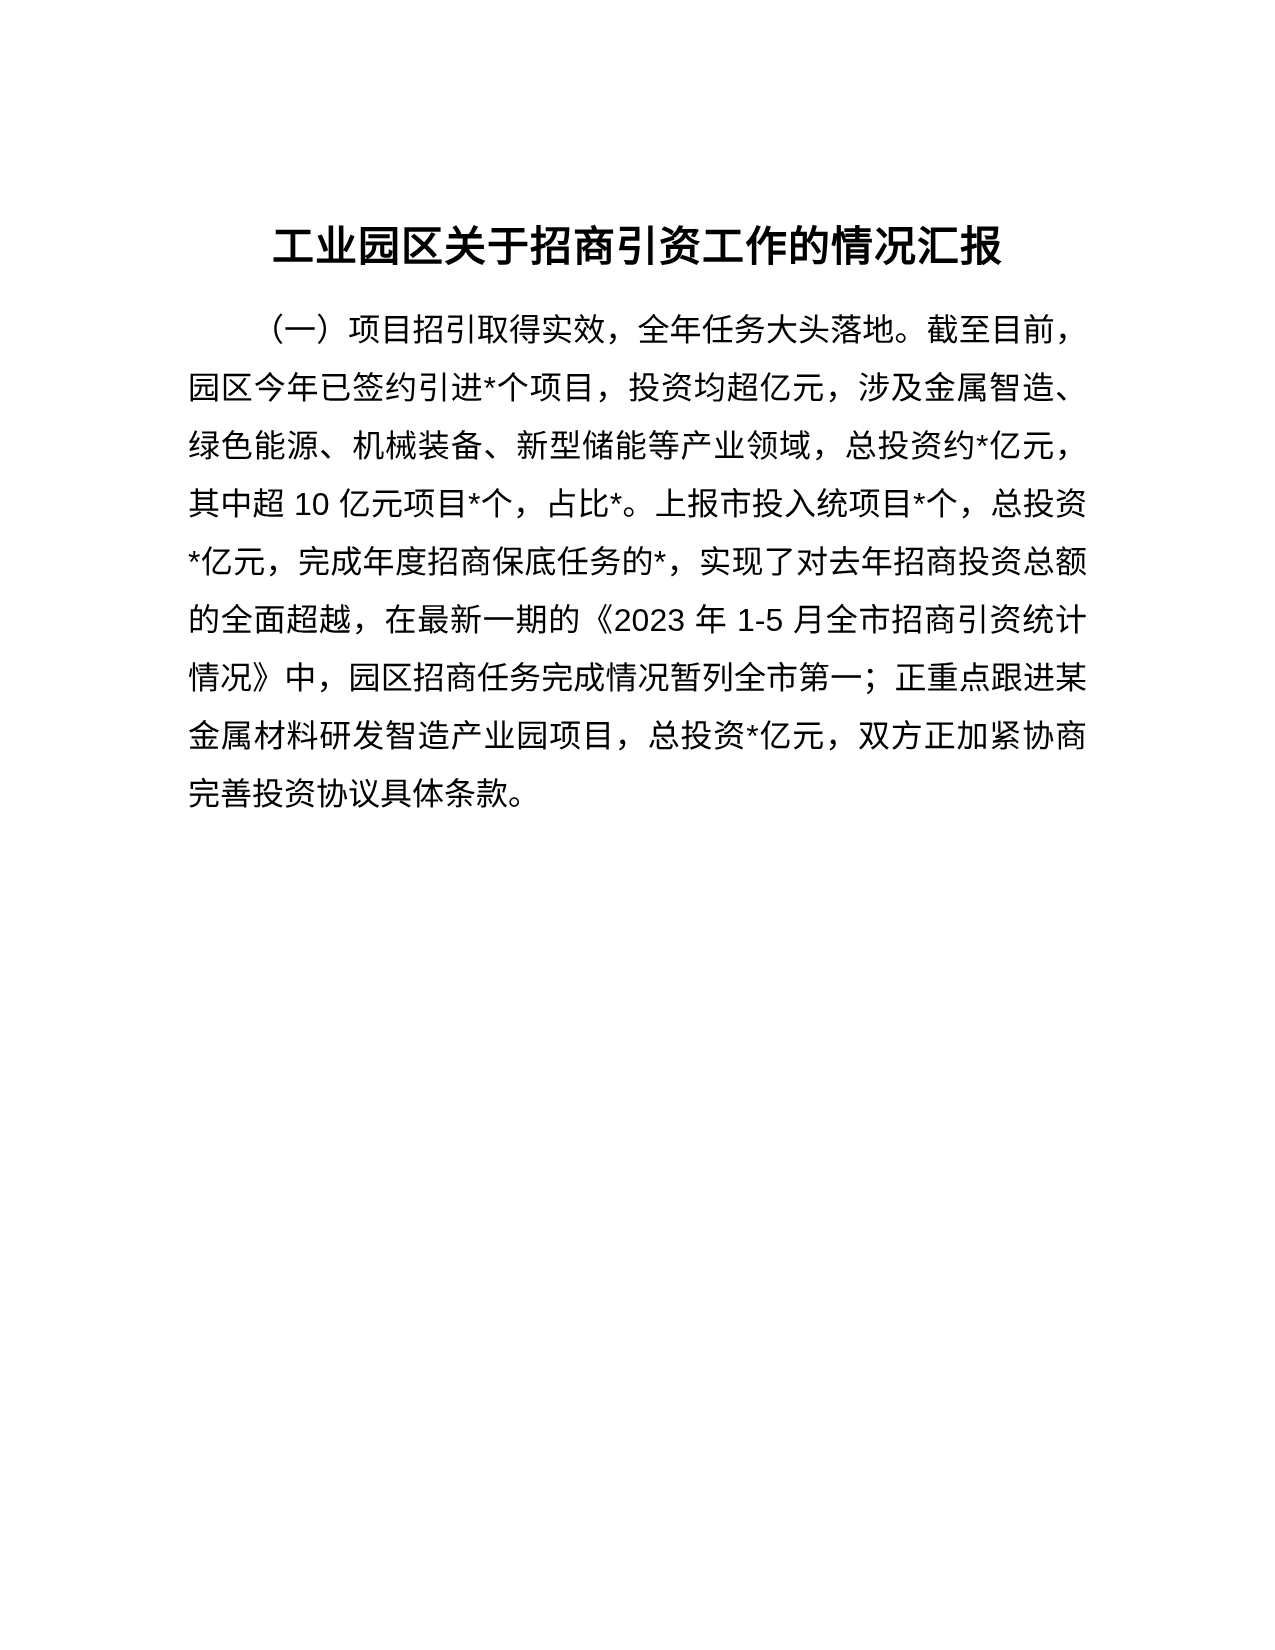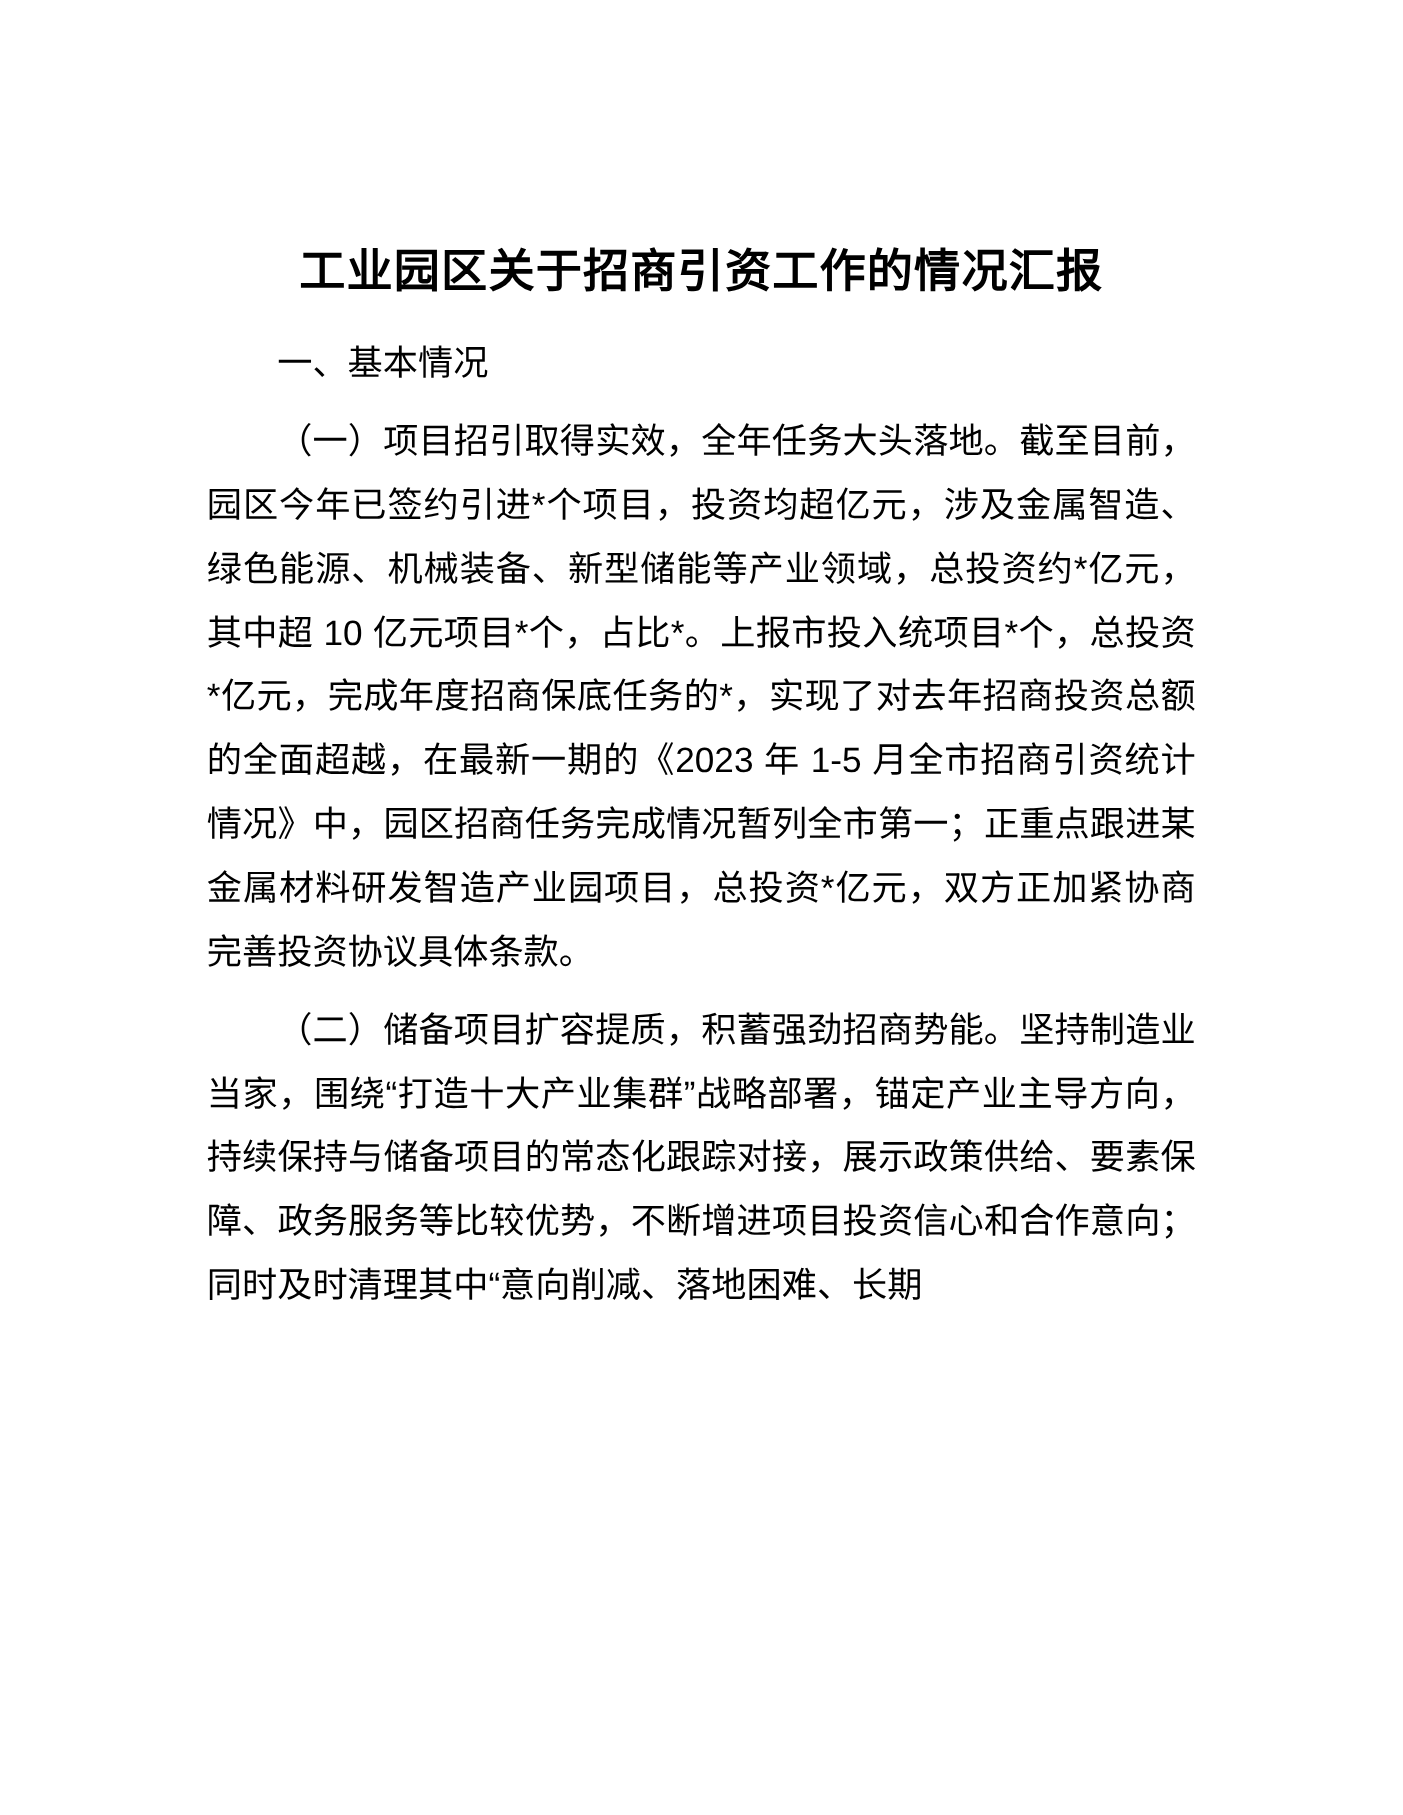--- a/index.html
+++ b/index.html
@@ -45,18 +45,16 @@
     color: #000000;
   }
 </style>
 </head>
 <body>
 
 <div class="page">
   <h1 class="doc-title">工业园区关于招商引资工作的情况汇报</h1>
 
 
-  <p class="section-heading">一、基本情况</p>
 
   <p class="body-para">（一）项目招引取得实效，全年任务大头落地。截至目前，园区今年已签约引进*个项目，投资均超亿元，涉及金属智造、绿色能源、机械装备、新型储能等产业领域，总投资约*亿元，其中超 10 亿元项目*个，占比*。上报市投入统项目*个，总投资*亿元，完成年度招商保底任务的*，实现了对去年招商投资总额的全面超越，在最新一期的《2023 年 1-5 月全市招商引资统计情况》中，园区招商任务完成情况暂列全市第一；正重点跟进某金属材料研发智造产业园项目，总投资*亿元，双方正加紧协商完善投资协议具体条款。</p>
 
-  <p class="body-para">（二）储备项目扩容提质，积蓄强劲招商势能。坚持制造业当家，围绕“打造十大产业集群”战略部署，锚定产业主导方向，持续保持与储备项目的常态化跟踪对接，展示政策供给、要素保障、政务服务等比较优势，不断增进项目投资信心和合作意向；同时及时清理其中“意向削减、落地困难、长期</p>
 </div>
 
 </body></html>

